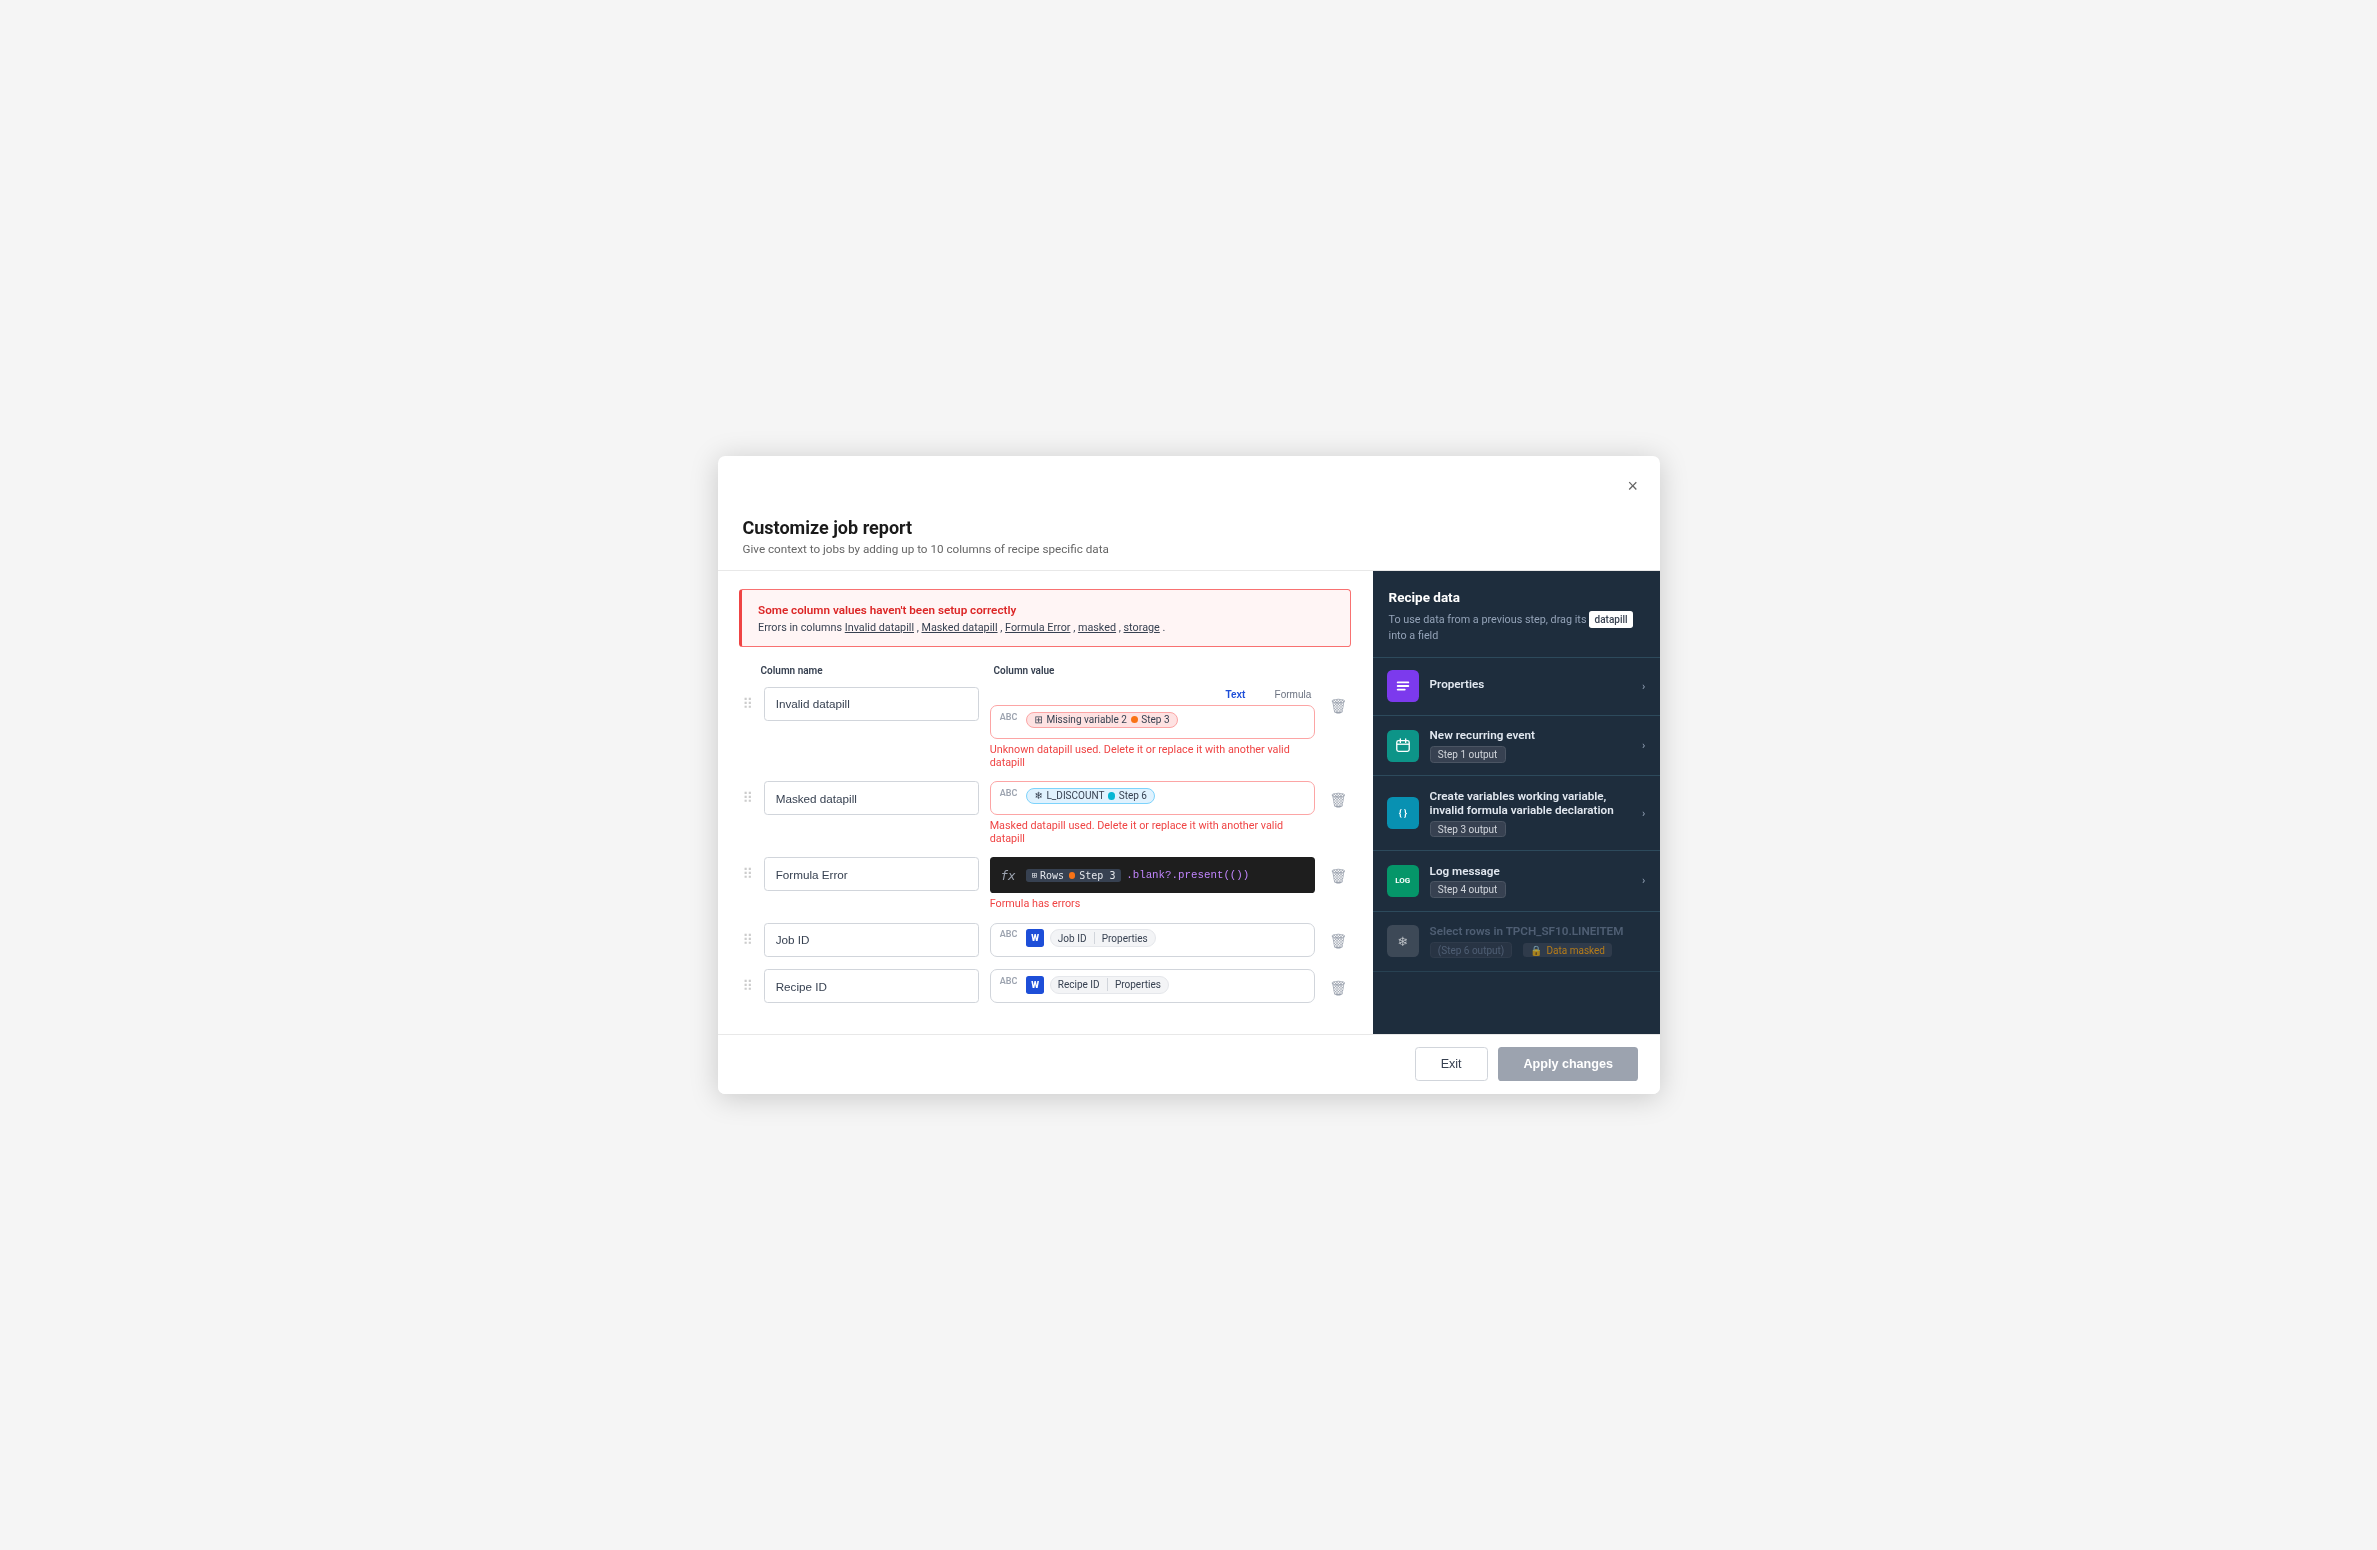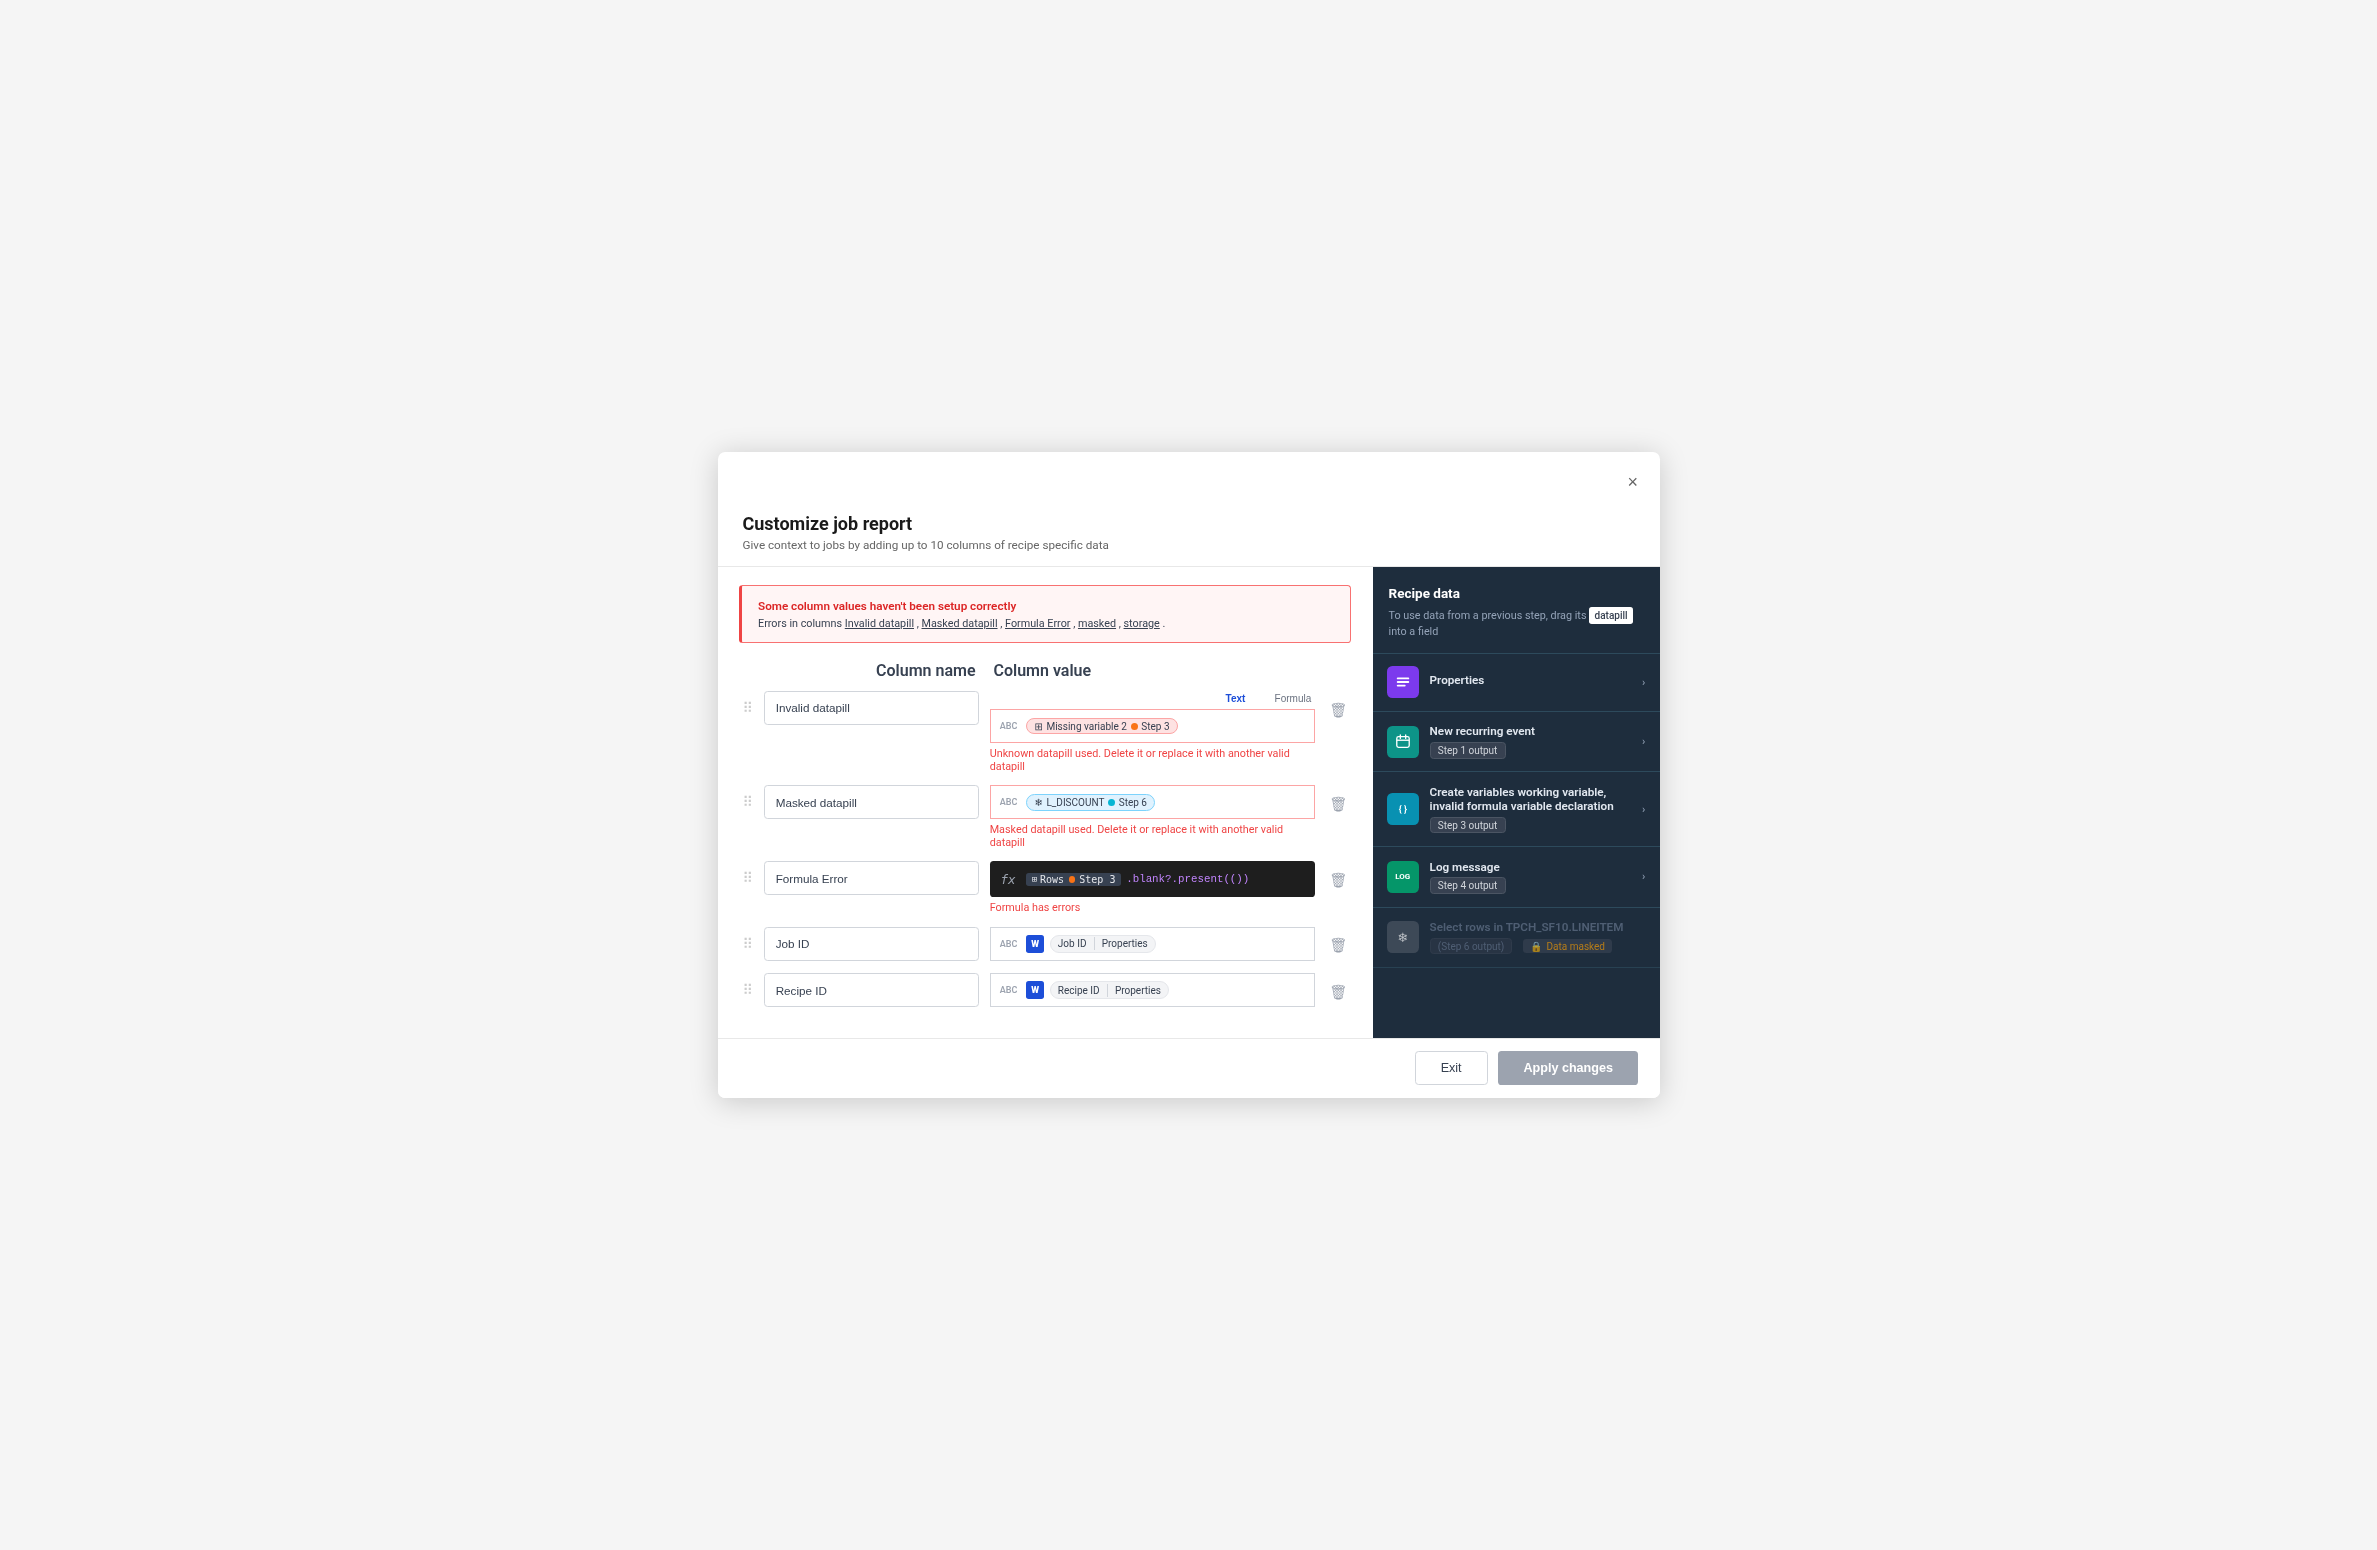--- a/index.html
+++ b/index.html
@@ -100,24 +100,23 @@
       text-decoration: underline;
       cursor: pointer;
     }
     .columns-header {
       display: flex;
       gap: 18px;
       margin-bottom: 10.8px;
       padding-left: 21.5px;
     }
     .col-header {
-      font-size: 16px;
+      font-size: 10px;
       font-weight: 600;
       color: #374151;
-      text-align: right;
     }
     .col-header-name { width: 215px; }
     .row-item {
       display: flex;
       align-items: flex-start;
       gap: 10.8px;
       margin-bottom: 12.6px;
       padding-left: 3.6px;
     }
     .drag-handle {
@@ -157,25 +156,25 @@
       border: none;
       cursor: pointer;
       font-size: 10px;
       color: #6b7280;
       padding: 1.8px 3.6px;
     }
     .toggle-btn.active { color: #1d4ed8; font-weight: 600; }
     .pill-input {
       width: 100%;
       border: 0.9px solid #d1d5db;
-      border-radius: 0;
+      border-radius: 7px;
       padding: 5.4px 9px;
       min-height: 34px;
       display: flex;
-      align-items: center;
+      align-items: flex-start;
       gap: 5.4px;
       background: #fff;
       flex-wrap: wrap;
     }
     .pill-input.error-border { border-color: #fca5a5; background: #fff; }
     .abc-label {
       font-size: 9px;
       color: #9ca3af;
       font-weight: 600;
       margin-right: 3.6px;

